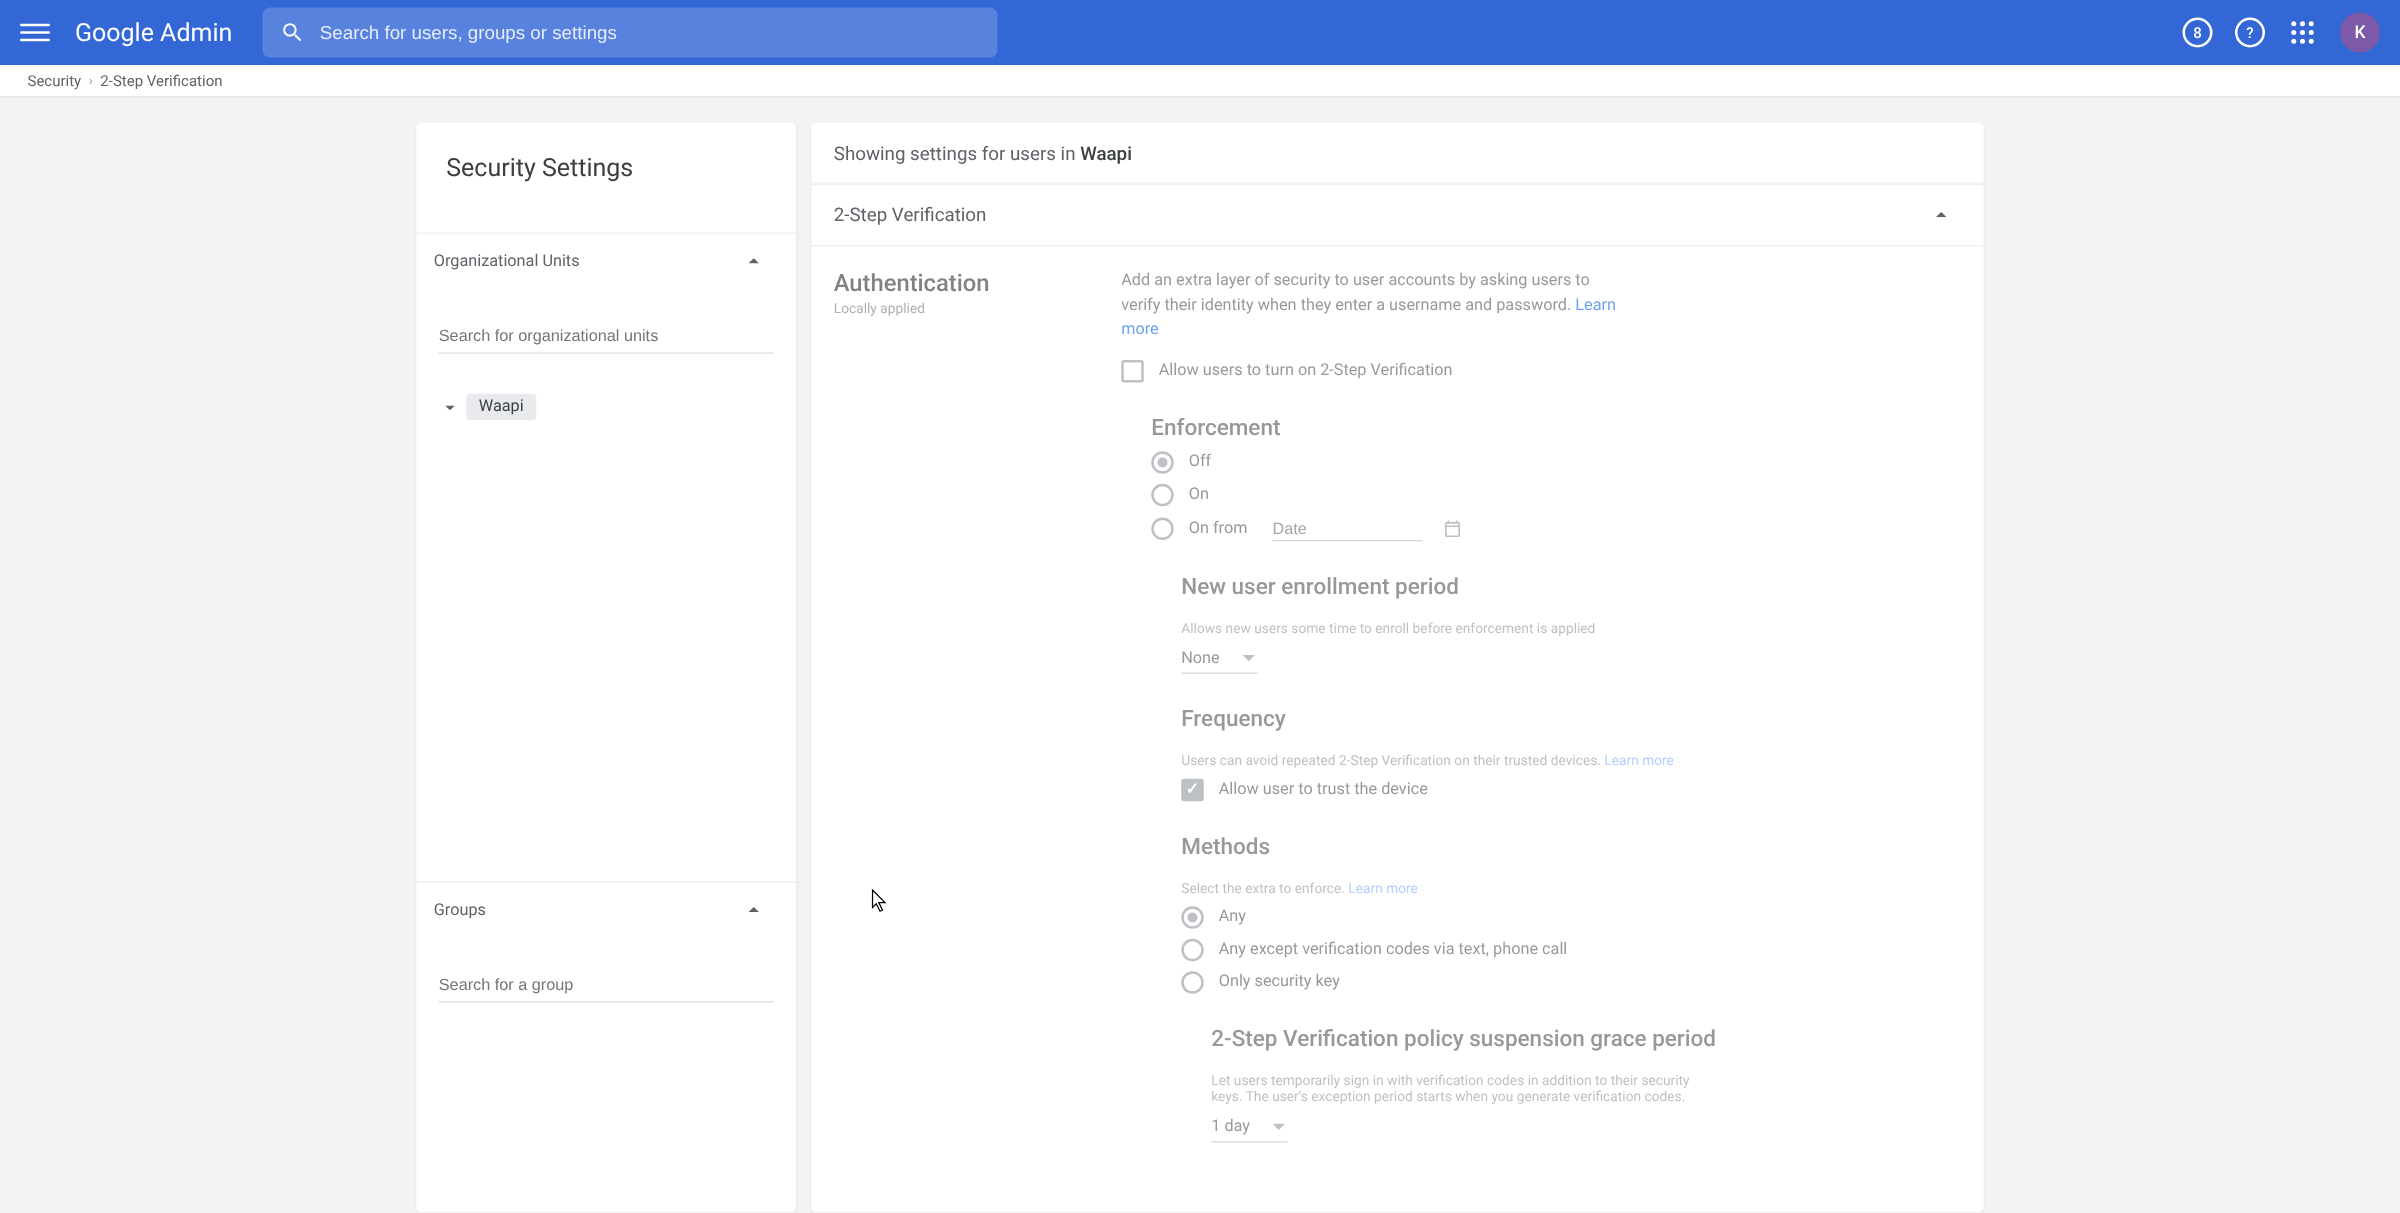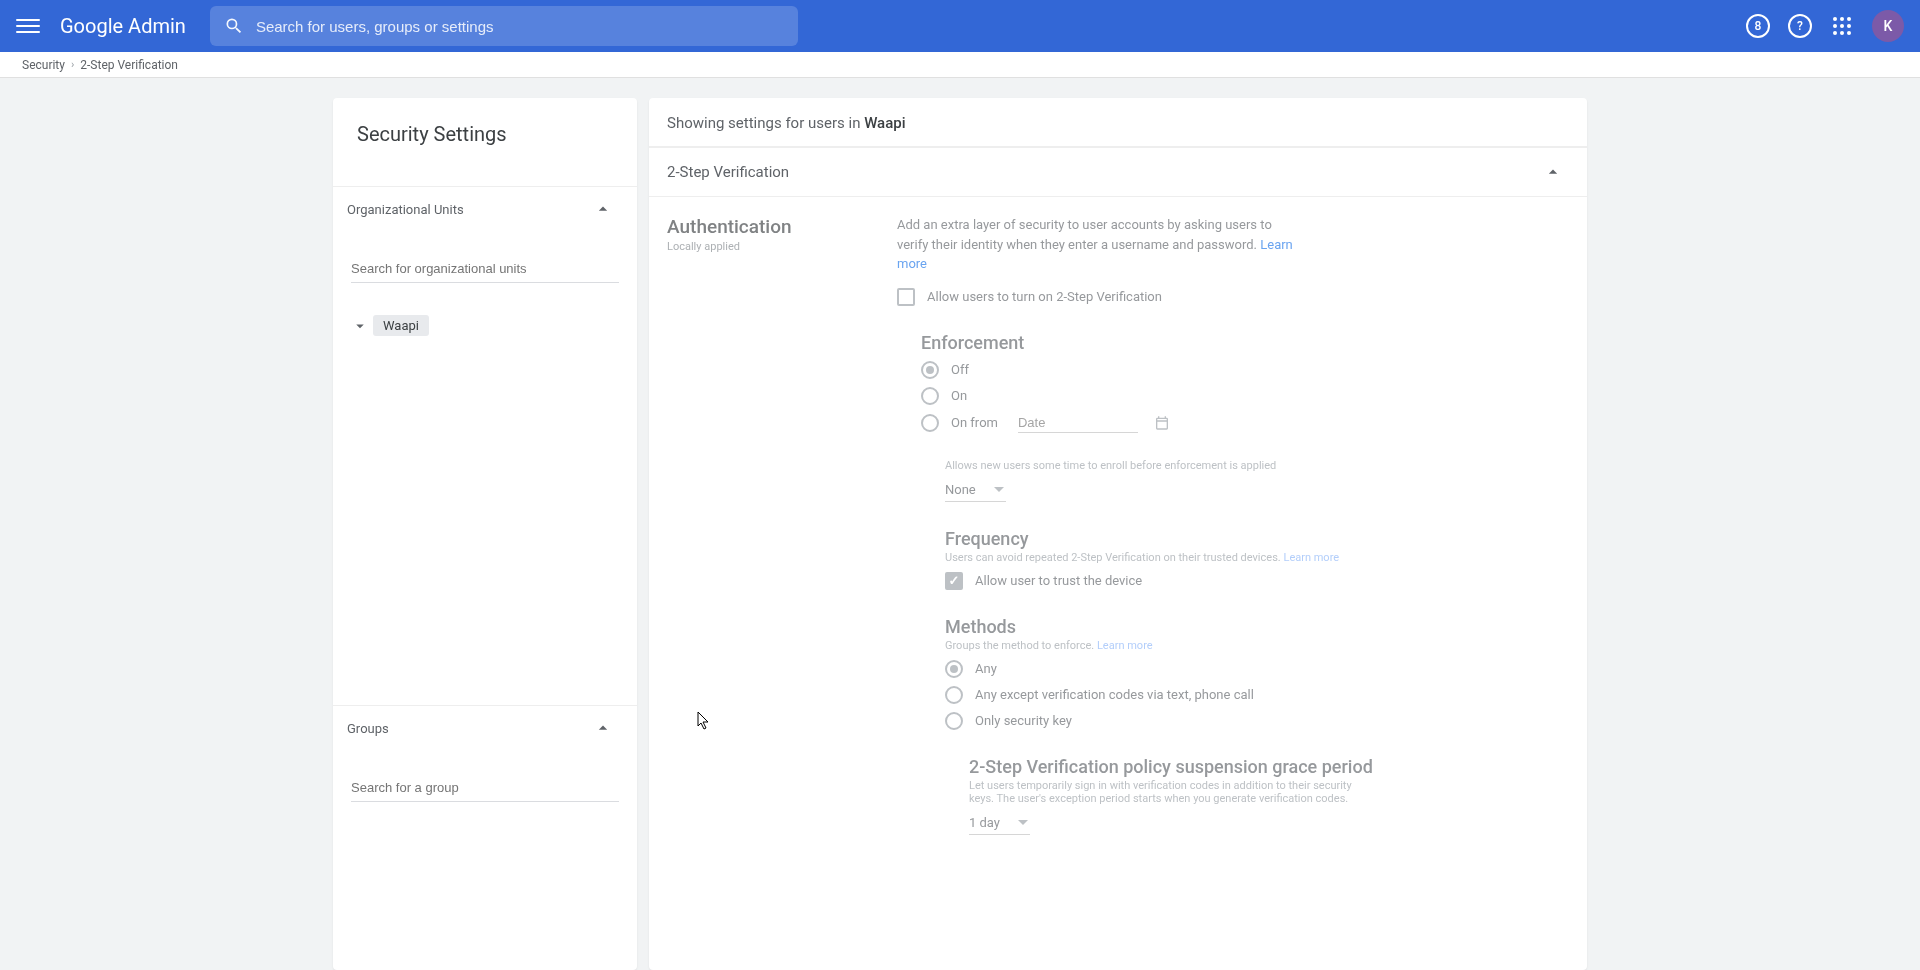--- a/index.html
+++ b/index.html
@@ -106,21 +106,21 @@
   .desc { font-size: 13px; color: #5f6368; line-height: 1.5; max-width: 400px; }
   .checkbox-row, .radio-row { display: flex; align-items: center; gap: 12px; font-size: 13px; color: #5f6368; margin-top: 8px; }
   .chk {
     width: 18px; height: 18px; border: 2px solid #9aa0a6; border-radius: 2px; background: #fff;
     display: inline-flex; align-items: center; justify-content: center; cursor: pointer;
   }
   .chk.checked { background: #9aa0a6; border-color: #9aa0a6; }
   .chk.checked::after { content: '✓'; color: #fff; font-size: 13px; font-weight: bold; line-height: 1; }
   .subgroup { margin-top: 26px; }
   .subgroup-title { font-size: 18px; font-weight: 500; color: #5f6368; }
-  .subgroup-sub { font-size: 11px; color: #9aa0a6; margin-top: 2px; }
+  .subgroup-sub { font-size: 11px; color: #9aa0a6; margin-top: 16px; }
   .radio {
     width: 18px; height: 18px; border: 2px solid #9aa0a6; border-radius: 50%;
     display: inline-flex; align-items: center; justify-content: center; cursor: pointer;
   }
   .radio.sel::after { content: ''; width: 8px; height: 8px; border-radius: 50%; background: #9aa0a6; }
   .date-input {
     border: none; border-bottom: 1px solid #c0c0c0; width: 120px; margin-left: 8px; padding: 2px 0;
     font-size: 13px; color: #14532d; background: transparent; outline: none;
   }
   .cal-icon { width: 16px; height: 16px; fill: #9aa0a6; margin-left: 4px; }
@@ -253,20 +253,21 @@
             <span class="radio"></span>
             <span>On from</span>
             <input class="date-input" placeholder="Date" style="">
             <svg class="cal-icon" viewBox="0 0 24 24">
                 <path d="M19 4h-1V2h-2v2H8V2H6v2H5a2 2 0 00-2 2v14a2 2 0 002 2h14a2 2 0 002-2V6a2 2 0 00-2-2zm0 16H5V10h14v10zm0-12H5V6h14v2z"></path>
               </svg>
           </div>
         </div>
 
         <div class="subgroup indented">
+          <div class="subgroup-title">New user enrollment period</div>
           <div class="subgroup-sub">Allows new users some time to enroll before enforcement is applied</div>
           <div class="select">
             <span>None</span>
             <span class="arrow"></span>
           </div>
         </div>
 
         <div class="subgroup indented">
           <div class="subgroup-title">Frequency</div>
           <div class="subgroup-sub">
@@ -274,21 +275,21 @@
           </div>
           <div class="checkbox-row">
             <span class="chk checked"></span>
             <span>Allow user to trust the device</span>
           </div>
         </div>
 
         <div class="subgroup indented">
           <div class="subgroup-title">Methods</div>
           <div class="subgroup-sub">
-            <span>Groups the method to enforce. </span><span class="link dim">Learn more</span>
+            <span>Select the extra to enforce. </span><span class="link dim">Learn more</span>
           </div>
           <div class="radio-row">
             <span class="radio sel"></span>
             <span>Any</span>
           </div>
           <div class="radio-row">
             <span class="radio"></span>
             <span>Any except verification codes via text, phone call</span>
           </div>
           <div class="radio-row">

